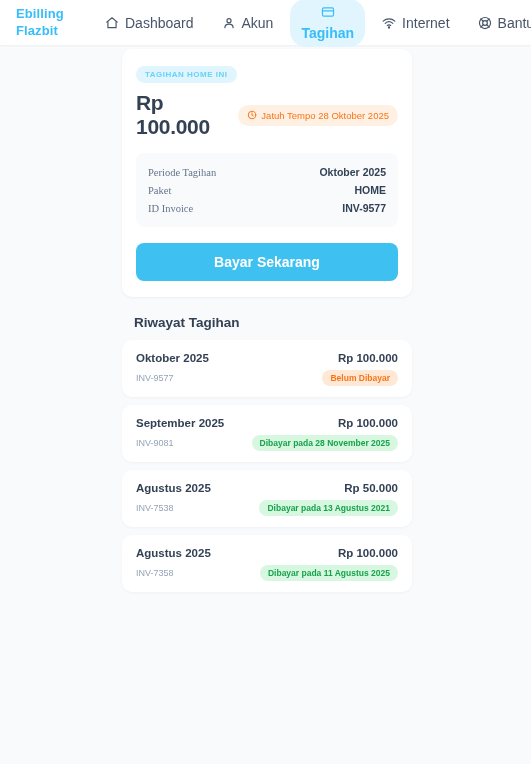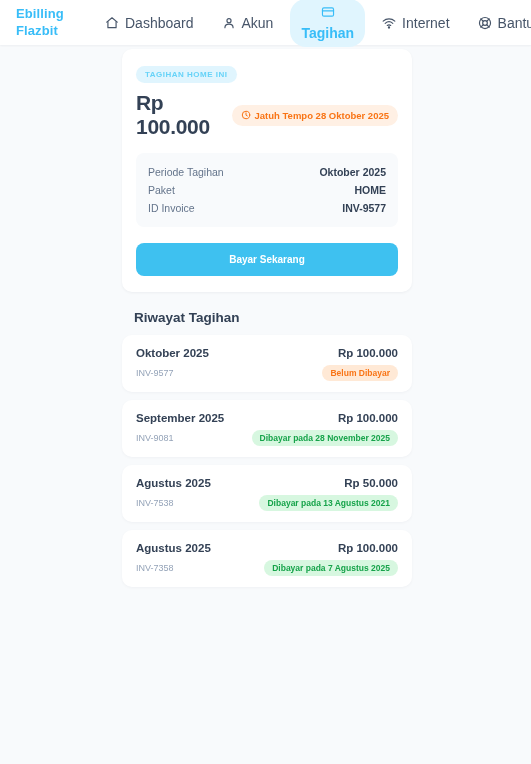--- a/index.html
+++ b/index.html
@@ -119,53 +119,53 @@
     color: #334155;
     letter-spacing: -.3px;
   }
   .due-pill {
     display: inline-flex;
     align-items: center;
     gap: 4px;
     background: #fff0e4;
     color: #f97415;
     font-size: 9.5px;
-    font-weight: bold;
+    font-weight: normal;
     padding: 5px 9px;
     border-radius: 11px;
     white-space: nowrap;
   }
   .due-pill .ico { width: 10px; height: 10px; display:block; }
 
   .detail-box {
     background: #f8fafc;
     border-radius: 8px;
     padding: 10px 12px;
     margin-top: 14px;
   }
   .detail-row {
     display: flex;
     justify-content: space-between;
     align-items: baseline;
     font-size: 10.5px;
     padding: 3px 0;
   }
-  .detail-row .k { color: #64748b; }
+  .detail-row .k { color: #64748b; font-family: Liberation Serif, serif; }
   .detail-row .v { color: #334155; font-weight: bold; }
 
   .pay-btn {
     display: block;
     width: 100%;
     margin-top: 16px;
     background: #3ec1f0;
     color: #ffffff;
     border: none;
     border-radius: 8px;
     padding: 11px 0;
-    font-size: 10px;
+    font-size: 14px;
     font-weight: bold;
     font-family: inherit;
     cursor: pointer;
   }
 
   
   .history-title {
     font-size: 13.5px;
     font-weight: bold;
     color: #334155;
@@ -344,18 +344,18 @@
       </div>
     </div>
 
     <div class="hist-card">
       <div class="hist-top">
         <span class="hist-period">Agustus 2025</span>
         <span class="hist-amount">Rp 100.000</span>
       </div>
       <div class="hist-bottom">
         <span class="hist-inv">INV-7358</span>
-        <span class="status paid">Dibayar pada 7 Agustus 2025</span>
+        <span class="status paid">Dibayar pada 11 Agustus 2025</span>
       </div>
     </div>
 
   </div>
 </div>
 
 </body></html>

